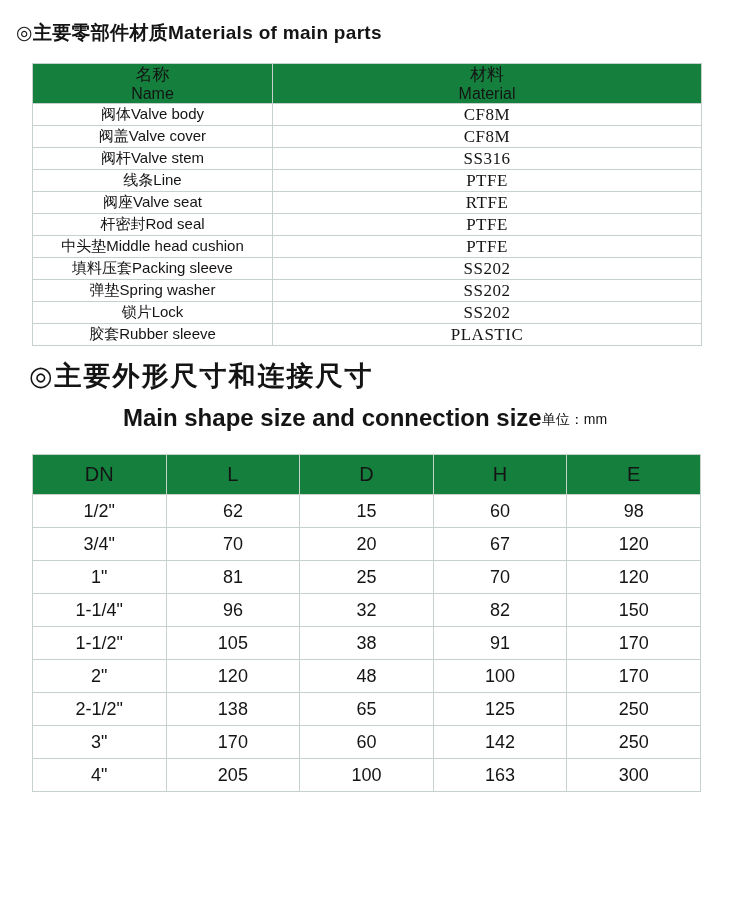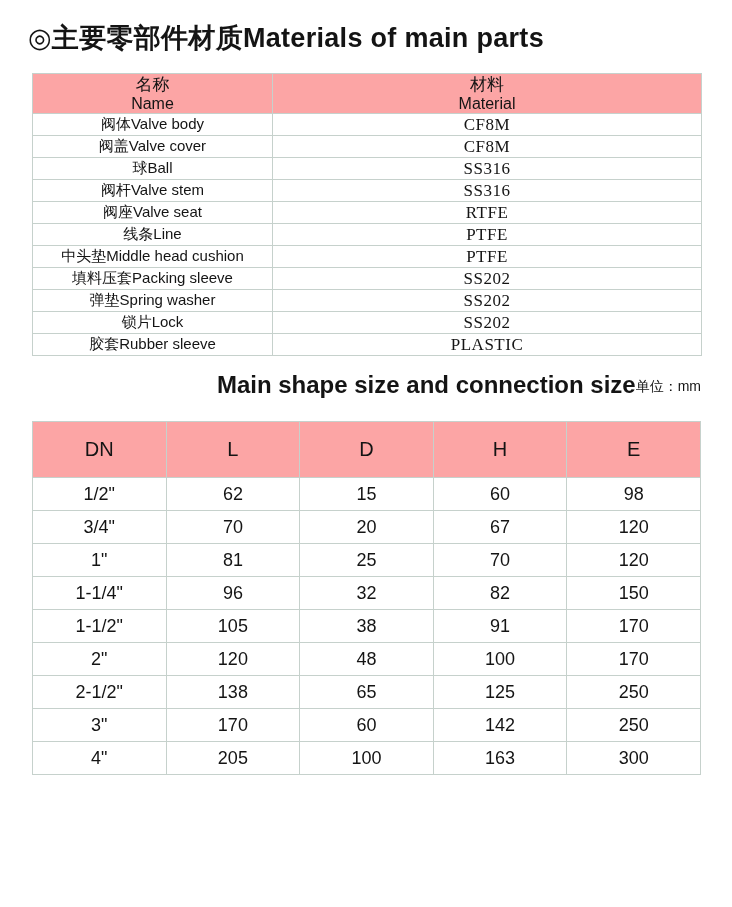--- a/index.html
+++ b/index.html
@@ -7,22 +7,22 @@
     margin: 0; padding: 0;
     width: 732px; height: 907px;
     background: #ffffff;
     color: #141414;
     font-family: "Liberation Sans", "DejaVu Sans", sans-serif;
   }
   .page { width: 732px; height: 907px; overflow: hidden; }
 
   
   .title1 {
-    margin: 20px 0 0 28px;
-    font-size: 27px;
+    margin: 20px 0 0 16px;
+    font-size: 19px;
     font-weight: 700;
     letter-spacing: 0.3px;
     white-space: nowrap;
   }
 
   
   table.spec {
     border-collapse: collapse;
     table-layout: fixed;
     margin-left: 32px;
@@ -30,21 +30,21 @@
   }
   table.spec th, table.spec td {
     border: 1px solid #c6d1cc;
     text-align: center;
     vertical-align: middle;
     padding: 0;
     overflow: hidden;
     white-space: nowrap;
   }
   table.spec thead th {
-    background: #fca5a5;
+    background: #15803d;
     font-weight: 400;
   }
 
   
   .t1 { margin-top: 17px; }
   .t1 .col-name { width: 240px; }
   .t1 .col-material { width: 429px; }
   .t1 thead th { height: 40px; }
   .t1 .hdr-zh { font-size: 17px; line-height: 20px; }
   .t1 .hdr-en { font-size: 16px; line-height: 18px; }
@@ -56,35 +56,36 @@
   .section2 { margin: 15px 31px 0 29px; }
   .title2-zh {
     font-size: 27px;
     font-weight: 700;
     line-height: 31px;
     letter-spacing: 2px;
     white-space: nowrap;
   }
   .title2-row {
     display: flex;
-    justify-content: flex-end;
+    justify-content: center;
     align-items: flex-end;
+    margin-top: 12px;
   }
   .title2-en {
     font-size: 24px;
     font-weight: 700;
     line-height: 27px;
     white-space: nowrap;
   }
   .unit-label { font-size: 14px; line-height: 23px; white-space: nowrap; }
 
   
   .t2 { margin-top: 23px; }
   .t2 col { width: 20%; }
-  .t2 thead th { height: 56px; font-size: 20px; }
+  .t2 thead th { height: 40px; font-size: 20px; }
   .t2 td { height: 33px; font-size: 18px; }
 </style>
 </head>
 <body>
 
 <div class="page">
 
   <h1 class="title1">◎主要零部件材质Materials of main parts</h1>
 
   <table class="spec t1">
@@ -107,33 +108,33 @@
     <tbody>
         <tr>
           <td class="c-name">阀体Valve body</td>
           <td class="c-value">CF8M</td>
         </tr>
         <tr>
           <td class="c-name">阀盖Valve cover</td>
           <td class="c-value">CF8M</td>
         </tr>
         <tr>
-          <td class="c-name">球Ball</td>
-          <td class="c-value">SS316</td>
-        </tr>
-        <tr>
           <td class="c-name">阀杆Valve stem</td>
           <td class="c-value">SS316</td>
         </tr>
         <tr>
+          <td class="c-name">线条Line</td>
+          <td class="c-value">PTFE</td>
+        </tr>
+        <tr>
           <td class="c-name">阀座Valve seat</td>
           <td class="c-value">RTFE</td>
         </tr>
         <tr>
-          <td class="c-name">线条Line</td>
+          <td class="c-name">杆密封Rod seal</td>
           <td class="c-value">PTFE</td>
         </tr>
         <tr>
           <td class="c-name">中头垫Middle head cushion</td>
           <td class="c-value">PTFE</td>
         </tr>
         <tr>
           <td class="c-name">填料压套Packing sleeve</td>
           <td class="c-value">SS202</td>
         </tr>
@@ -146,20 +147,21 @@
           <td class="c-value">SS202</td>
         </tr>
         <tr>
           <td class="c-name">胶套Rubber sleeve</td>
           <td class="c-value">PLASTIC</td>
         </tr>
       </tbody>
   </table>
 
   <div class="section2">
+    <div class="title2-zh">◎主要外形尺寸和连接尺寸</div>
     <div class="title2-row">
       <div class="title2-en">Main shape size and connection size</div>
       <div class="unit-label">单位：mm</div>
     </div>
   </div>
 
   <table class="spec t2">
     <colgroup>
       <col>
         <col>

